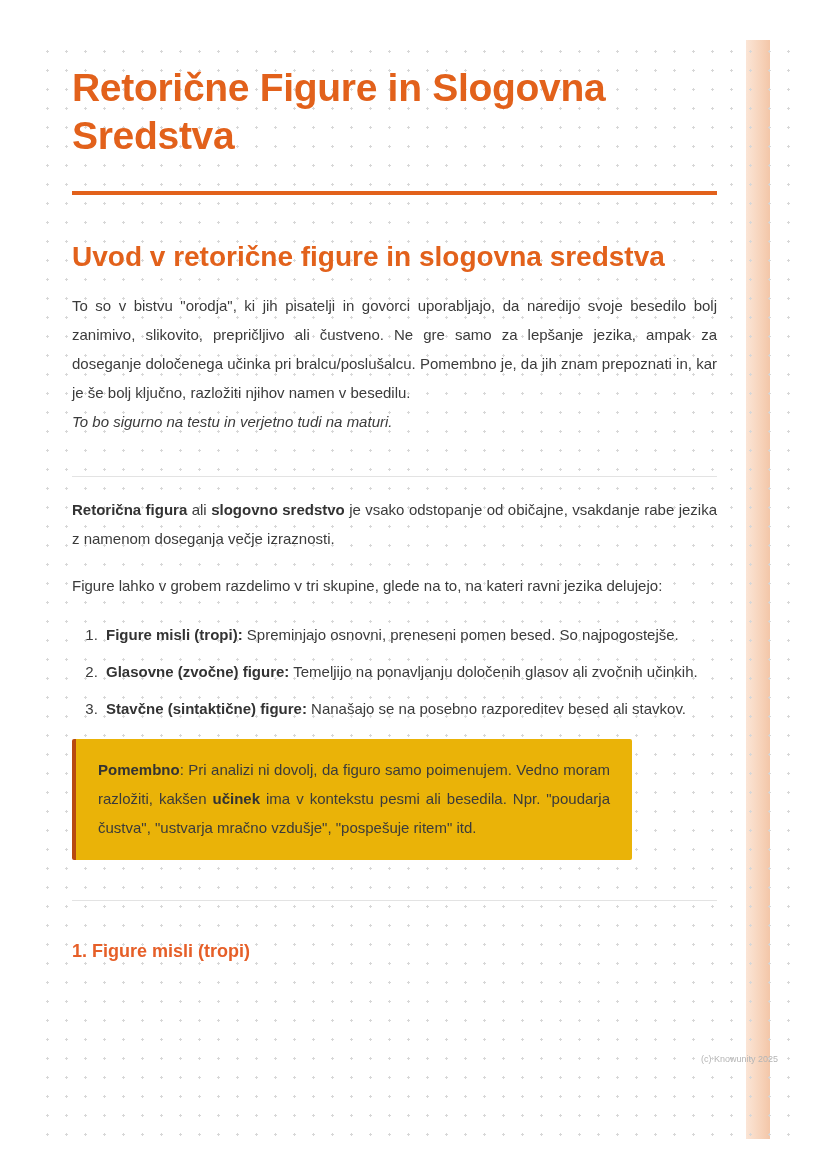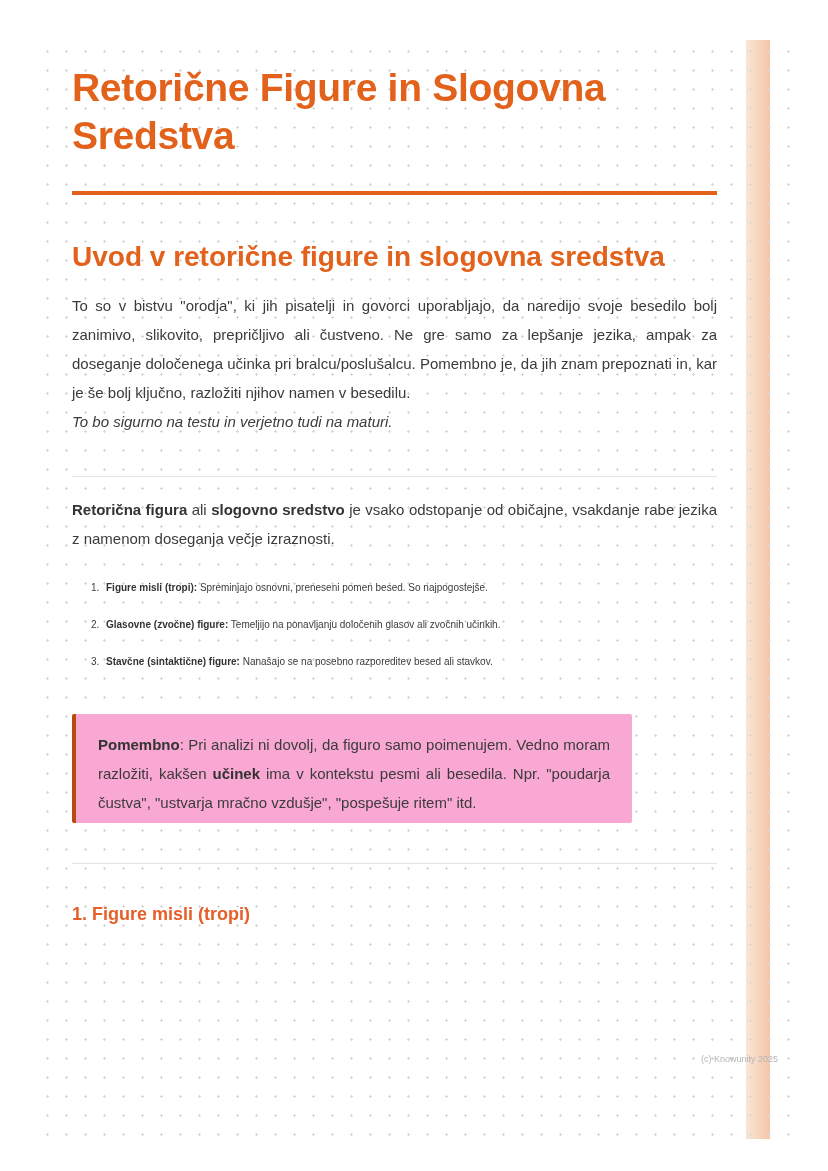--- a/index.html
+++ b/index.html
@@ -59,31 +59,31 @@
   p.note { margin-top: 0; font-style: italic; text-align: left; }
   strong { font-weight: 700; color: #333333; }
   hr.divider {
     border: 0;
     border-top: 1px solid #e3e3e3;
     margin: 40px 0 0;
   }
   ol {
     margin: 20px 0 0;
     padding-left: 30px;
-    font-size: 10px;
+    font-size: 15px;
     line-height: 29px;
   }
   li { margin-top: 8px; padding-left: 4px; }
   .callout {
-    margin-top: 38px;
+    margin-top: 16px;
     width: 512px;
-    background: #f9a8d4;
+    background: #eab308;
     border-left: 4px solid #b84a10;
     border-radius: 2px;
-    padding: 16px 22px 6px;
+    padding: 16px 22px 18px;
     font-size: 15px;
     line-height: 29px;
     text-align: justify;
   }
   .footer {
     position: absolute;
     top: 1054px;
     right: 50px;
     font-size: 9px;
     color: #b5b5b5;
@@ -103,20 +103,21 @@
 
     <h2>Uvod v retorične figure in slogovna sredstva</h2>
     <p>To so v bistvu "orodja", ki jih pisatelji in govorci uporabljajo, da naredijo svoje besedilo bolj zanimivo, slikovito, prepričljivo ali čustveno. Ne gre samo za lepšanje jezika, ampak za doseganje določenega učinka pri bralcu/poslušalcu. Pomembno je, da jih znam prepoznati in, kar je še bolj ključno, razložiti njihov namen v besedilu.</p>
     <p class="note">To bo sigurno na testu in verjetno tudi na maturi.</p>
 
     <hr class="divider">
 
 
     <p><strong>Retorična figura</strong><span> ali </span><strong>slogovno sredstvo</strong><span> je vsako odstopanje od običajne, vsakdanje rabe jezika z namenom doseganja večje izraznosti.</span></p>
 
+    <p>Figure lahko v grobem razdelimo v tri skupine, glede na to, na kateri ravni jezika delujejo:</p>
 
     <ol>
       <li><strong>Figure misli (tropi):</strong><span> Spreminjajo osnovni, preneseni pomen besed. So najpogostejše.</span></li>
       <li><strong>Glasovne (zvočne) figure:</strong><span> Temeljijo na ponavljanju določenih glasov ali zvočnih učinkih.</span></li>
       <li><strong>Stavčne (sintaktične) figure:</strong><span> Nanašajo se na posebno razporeditev besed ali stavkov.</span></li>
     </ol>
 
     <div class="callout"><strong>Pomembno</strong><span>: Pri analizi ni dovolj, da figuro samo poimenujem. Vedno moram razložiti, kakšen </span><strong>učinek</strong><span> ima v kontekstu pesmi ali besedila. Npr. "poudarja čustva", "ustvarja mračno vzdušje", "pospešuje ritem" itd.</span></div>
 
     <hr class="divider">

